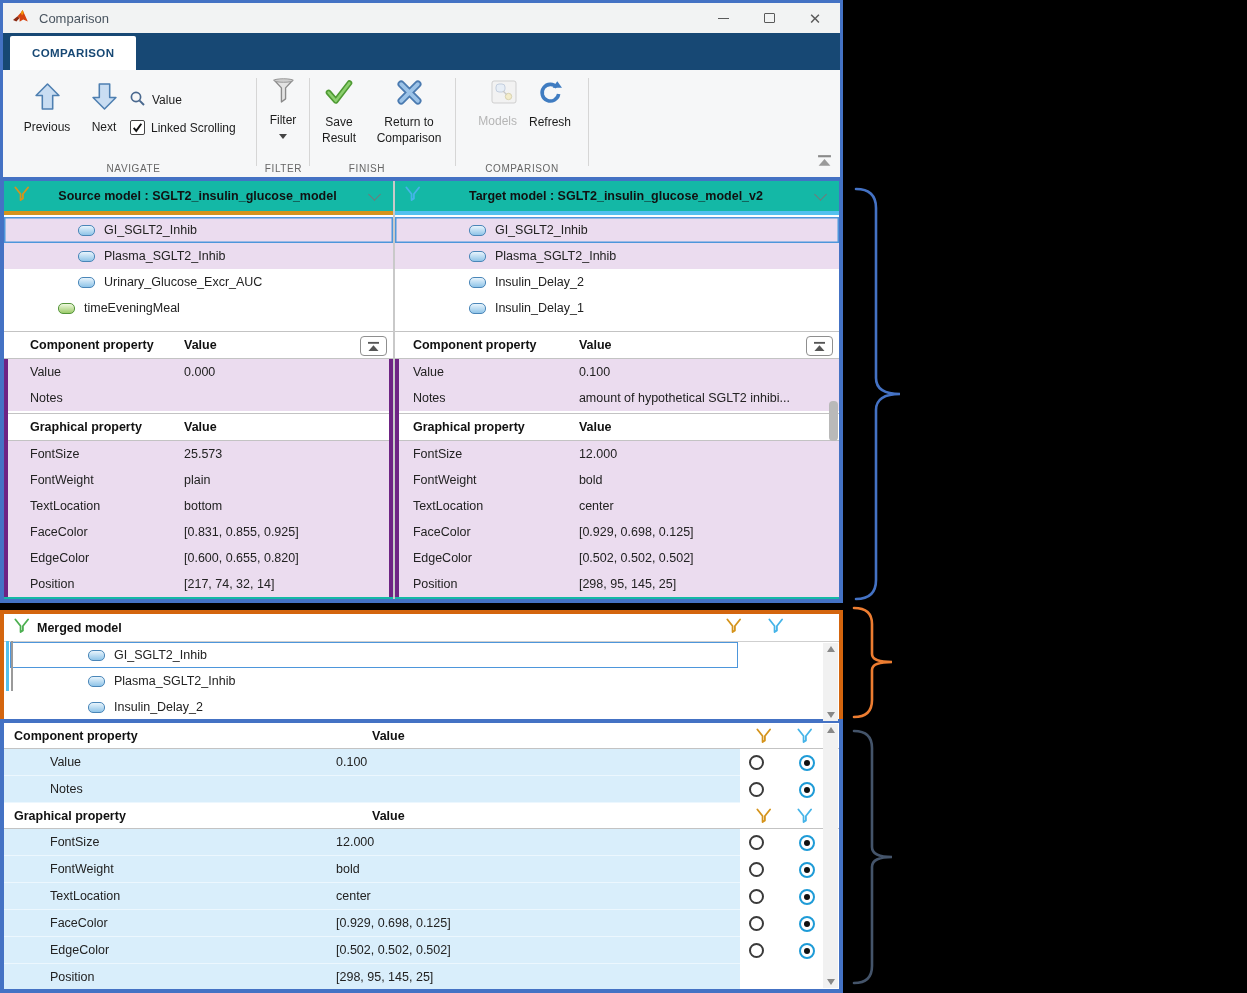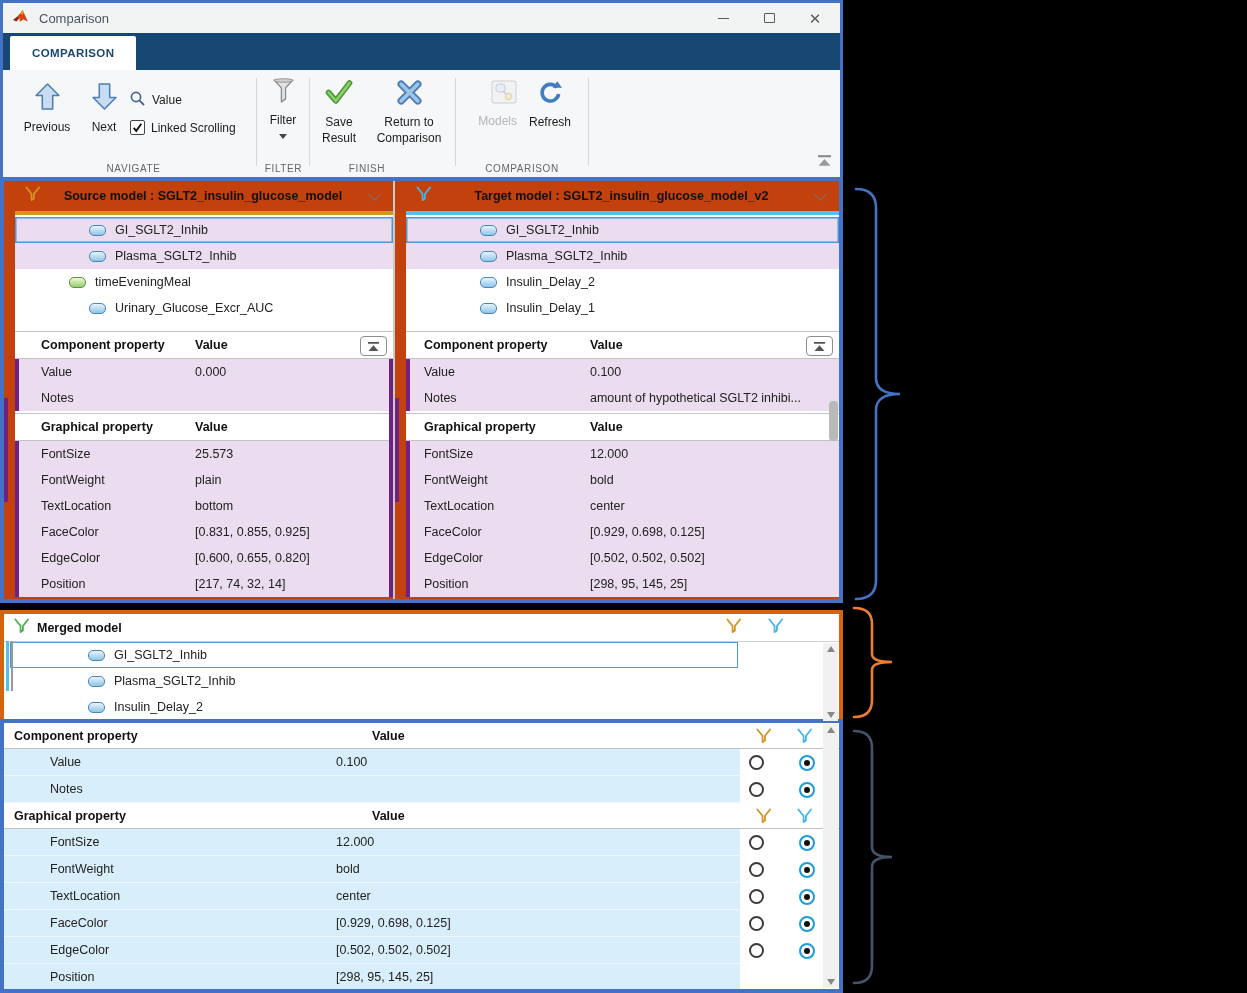--- a/index.html
+++ b/index.html
@@ -35,21 +35,21 @@
     display: flex; align-items: center; justify-content: center; }
   .tri-down-s { width: 0; height: 0; border-left: 4px solid transparent; border-right: 4px solid transparent; border-top: 5px solid #444; }
   .ribcollapse { position: absolute; right: 8px; bottom: 6px; }
 
   
   .sec { position: absolute; left: 0; width: 843px; background: #fff; }
   .sec-top { top: 177px; height: 426px; border: 4px solid #4472C4; display: flex; }
   .sec-merged { top: 603px; height: 116px; border: 4px solid #D4650E; margin-top: 7px; }
   .sec-bottom { top: 719px; height: 274px; border: 4px solid #4472C4; overflow: hidden; }
 
-  .panel { position: relative; background: #c2410c; overflow: hidden; padding-left: 11px; }
+  .panel { position: relative; background: #14b8a6; overflow: hidden; }
   .panel.pl { width: 417px; }
   .panel.pr { width: 476px; }
   .pdivider { width: 2px; background: #c9c9c9; }
   .phead { height: 30px; display: flex; align-items: center; padding: 0 10px; }
   .ptitle { flex: 1; text-align: center; font-weight: bold; font-size: 12.5px; color: #111; }
   .chev { width: 9px; height: 9px; border-right: 1.8px solid #777; border-bottom: 1.8px solid #777;
     transform: rotate(45deg); margin: -3px 4px 0 4px; }
   .underline { height: 4px; }
   .list { position: relative; height: 107px; padding-top: 2px; background: #fff; }
   .lrow { height: 26px; display: flex; align-items: center; position: relative; font-size: 12.5px; color: #222; }
@@ -259,26 +259,26 @@
       <div class="list">
           <div class="lrow hl sel">
             <span class="pill"></span>
             <span class="llabel">GI_SGLT2_Inhib</span>
           </div>
           <div class="lrow hl">
             <span class="pill"></span>
             <span class="llabel">Plasma_SGLT2_Inhib</span>
           </div>
           <div class="lrow">
+            <span class="pill"></span>
+            <span class="llabel">Urinary_Glucose_Excr_AUC</span>
+          </div>
+          <div class="lrow">
             <span class="pill param outdent"></span>
             <span class="llabel">timeEveningMeal</span>
-          </div>
-          <div class="lrow">
-            <span class="pill"></span>
-            <span class="llabel">Urinary_Glucose_Excr_AUC</span>
           </div>
         </div>
       <div class="accentbar" style="left:0;top:217px;position:absolute"></div>
       <div class="accentbar" style="right:0;top:217px;position:absolute"></div>
       <div class="gap10"></div>
       <div class="prophead">
         <span class="pname">Component property</span>
         <span class="pval">Value</span>
         <span class="collapsebtn">
           <svg width="13" height="11" viewBox="0 0 14 12">

